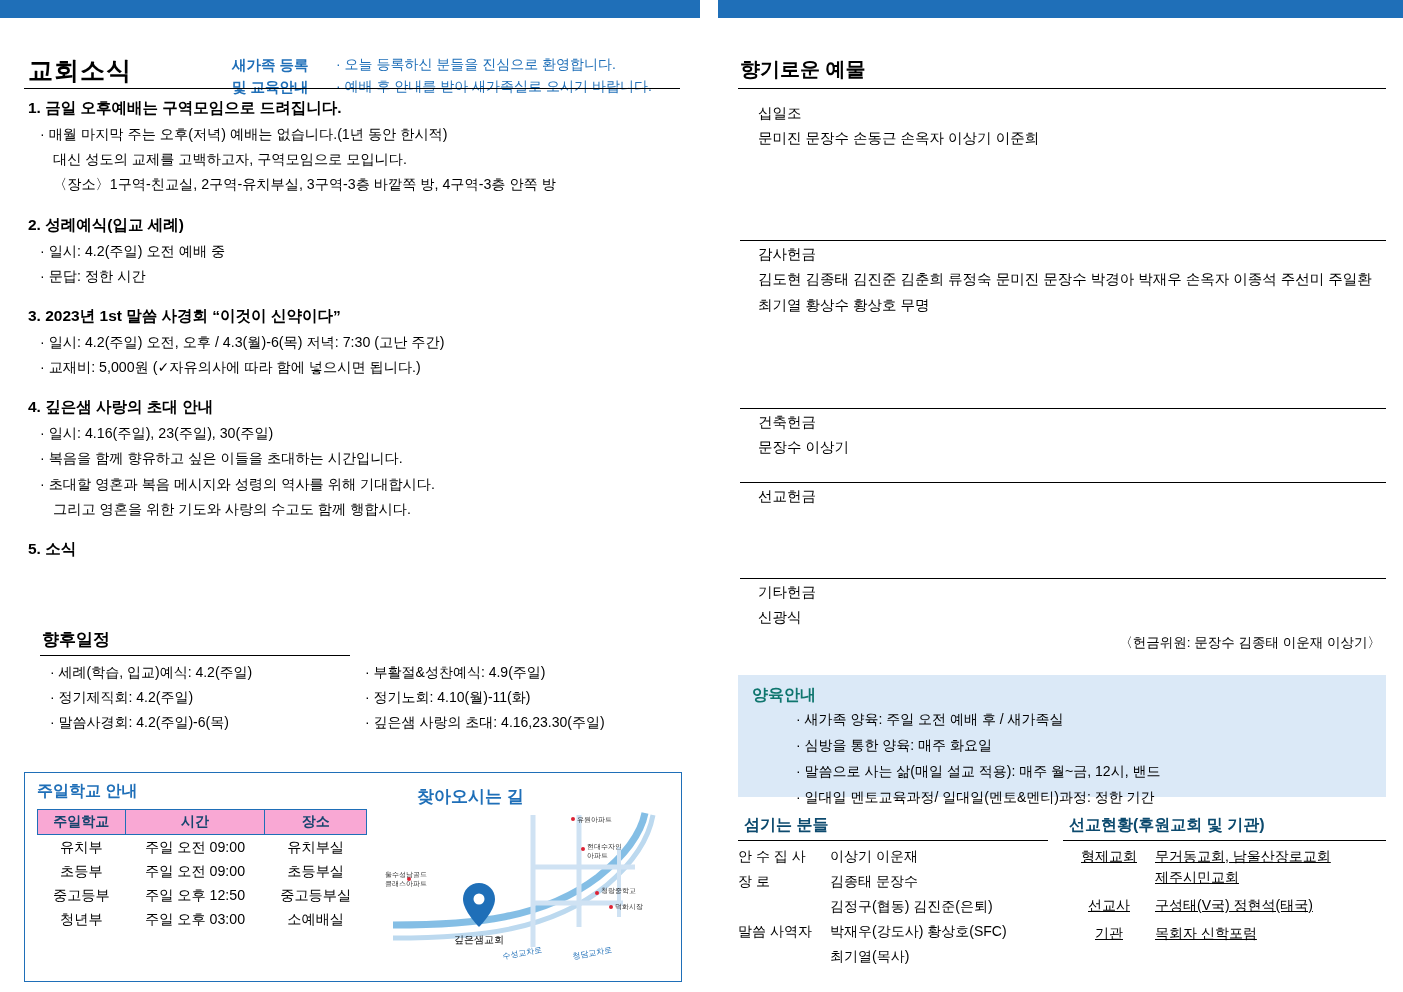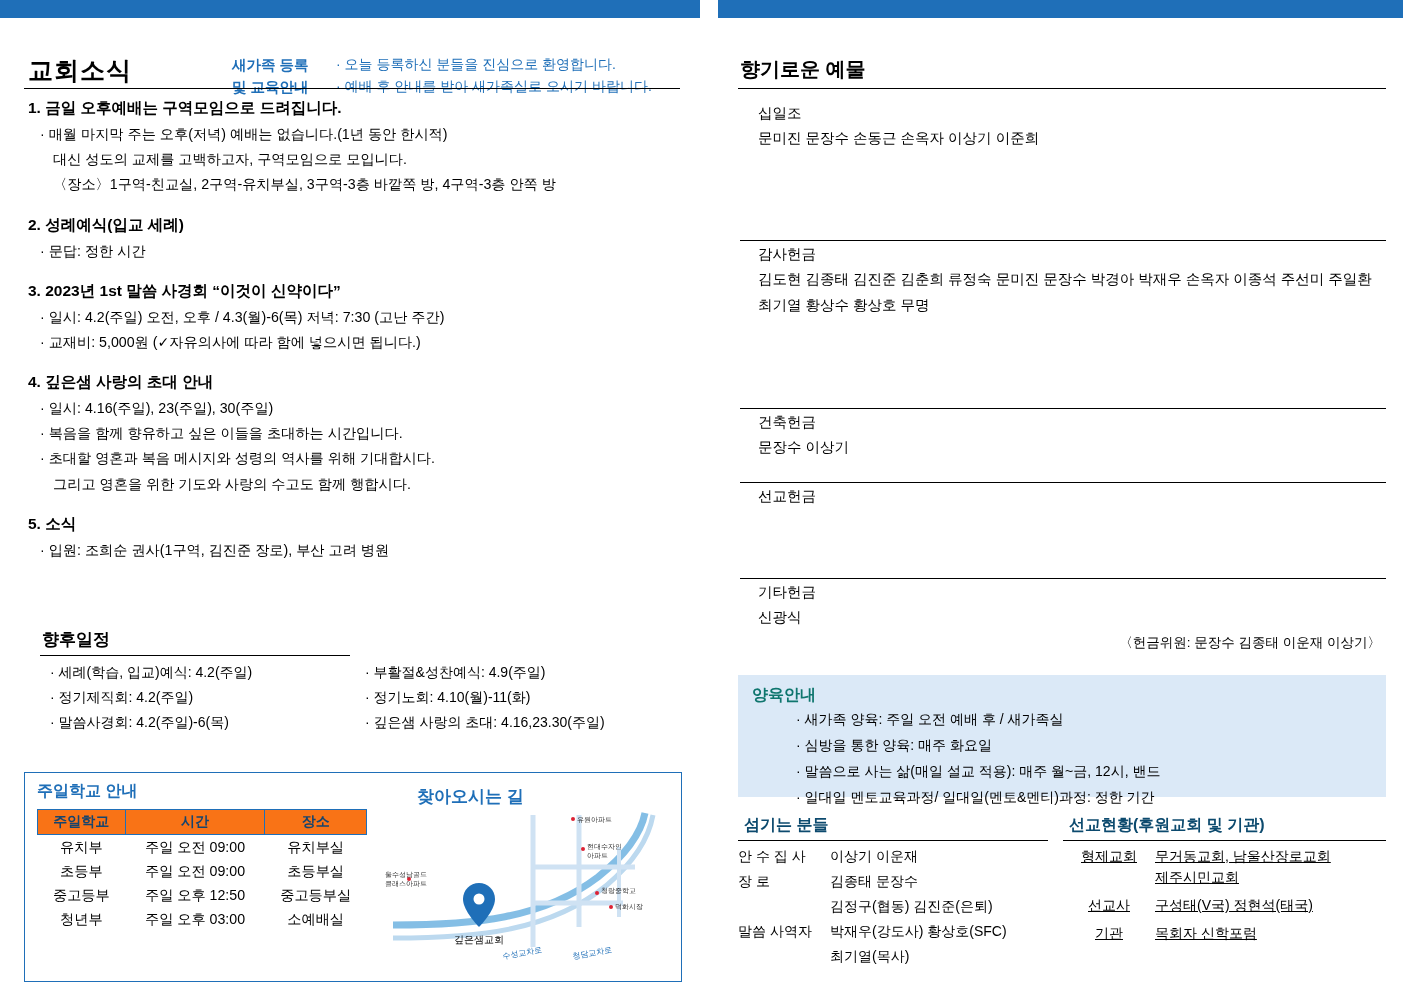--- a/index.html
+++ b/index.html
@@ -58,21 +58,21 @@
     border:1.4px solid #1f6fb8;
   }
   .ss-title{
     position:absolute;left:12px;top:8px;font-size:16px;font-weight:bold;color:#1f6fb8;
   }
   .ss-table{
     position:absolute;left:12px;top:36px;width:330px;border-collapse:collapse;
     font-size:14.2px;
   }
   .ss-table th{
-    background:#f97316;border:1px solid #1f6fb8;color:#16446e;
+    background:#f9a8d4;border:1px solid #1f6fb8;color:#16446e;
     font-weight:bold;padding:3px 0;font-size:14px;
   }
   .ss-table td{padding:2.5px 0;text-align:center;}
   .ss-table td.c1{width:88px;}
   .ss-table td.c2{width:140px;}
   .ss-table td.c3{width:102px;}
 
   .map-title{
     position:absolute;left:392px;top:12px;font-size:17px;font-weight:bold;color:#1f6fb8;
   }
@@ -142,20 +142,21 @@
       <div class="note">
         <p class="note-title">1. 금일 오후예배는 구역모임으로 드려집니다.</p>
         <p class="note-line">· 매월 마지막 주는 오후(저녁) 예배는 없습니다.(1년 동안 한시적)</p>
         <p class="note-line ind">대신 성도의 교제를 고백하고자, 구역모임으로 모입니다.</p>
         <p class="note-line ind">〈장소〉1구역-친교실, 2구역-유치부실, 3구역-3층 바깥쪽 방, 4구역-3층 안쪽 방</p>
       </div>
       <div class="spacer"></div>
 
       <div class="note">
         <p class="note-title">2.  성례예식(입교 세례)</p>
+        <p class="note-line">· 일시: 4.2(주일) 오전 예배 중</p>
         <p class="note-line">· 문답: 정한 시간</p>
       </div>
       <div class="spacer"></div>
 
       <div class="note">
         <p class="note-title">3.  2023년 1st 말씀 사경회 “이것이 신약이다”</p>
         <p class="note-line">· 일시: 4.2(주일) 오전, 오후 / 4.3(월)-6(목) 저녁: 7:30 (고난 주간)</p>
         <p class="note-line">· 교재비: 5,000원 (✓자유의사에 따라 함에 넣으시면 됩니다.)</p>
       </div>
       <div class="spacer"></div>
@@ -164,21 +165,20 @@
         <p class="note-title">4.  깊은샘 사랑의 초대 안내</p>
         <p class="note-line">· 일시: 4.16(주일), 23(주일), 30(주일)</p>
         <p class="note-line">· 복음을 함께 향유하고 싶은 이들을 초대하는 시간입니다.</p>
         <p class="note-line">· 초대할 영혼과 복음 메시지와 성령의 역사를 위해 기대합시다.</p>
         <p class="note-line ind">그리고 영혼을 위한 기도와 사랑의 수고도 함께 행합시다.</p>
       </div>
       <div class="spacer"></div>
 
       <div class="note">
         <p class="note-title">5.  소식</p>
-        <p class="note-line">· 입원: 조희순 권사(1구역, 김진준 장로), 부산 고려 병원</p>
       </div>
     </div>
 
     <div class="sched">
       <p class="sched-title">향후일정</p>
       <div class="sched-rule"></div>
       <div class="sched-grid">
         <div class="sched-col">
           <p class="sched-item">· 세례(학습, 입교)예식: 4.2(주일)</p>
           <p class="sched-item">· 정기제직회: 4.2(주일)</p>

